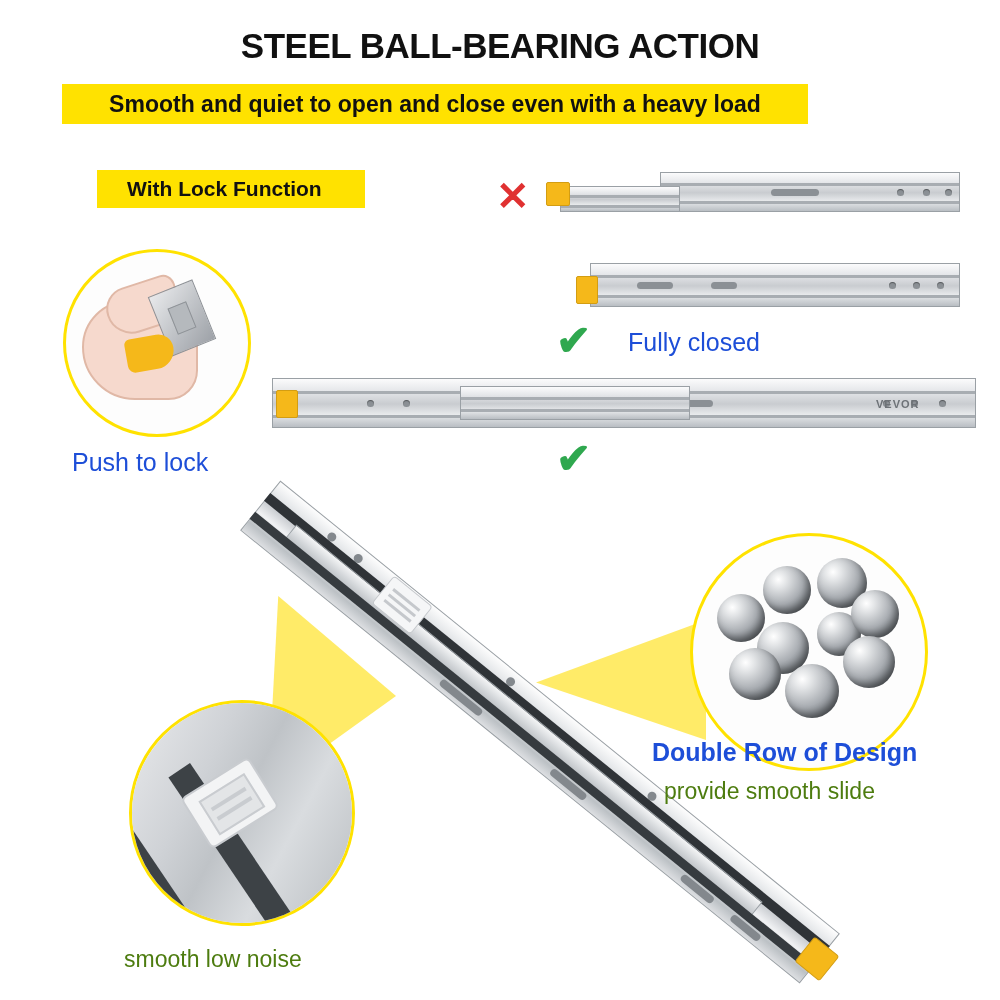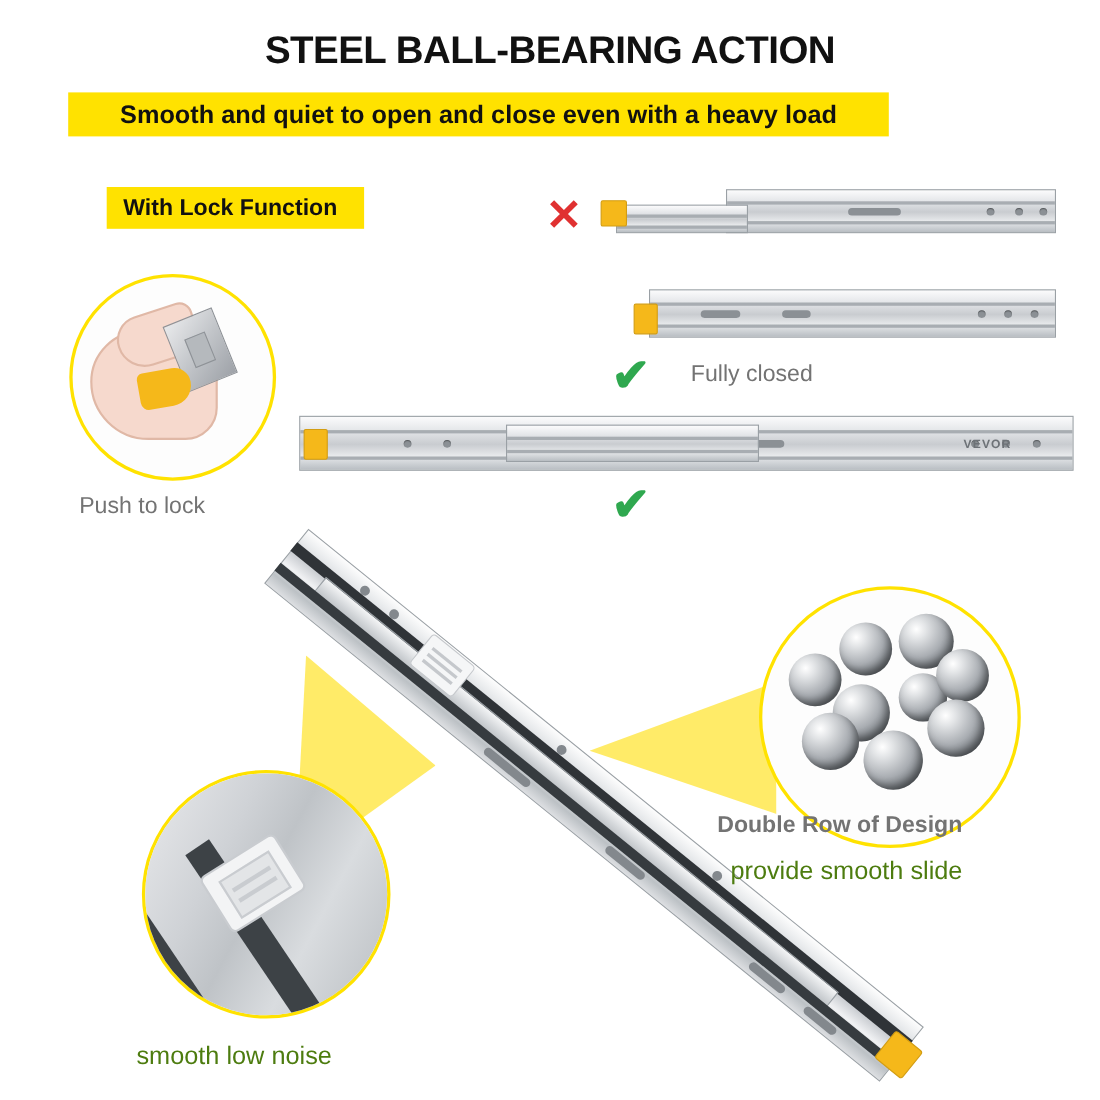--- a/index.html
+++ b/index.html
@@ -47,26 +47,26 @@
   .subtitle-band span {
     font-size: 23px;
     font-weight: bold;
     color: #111111;
   }
 
   .lock-band {
     position: absolute;
     top: 170px;
     left: 97px;
-    width: 234px;
+    width: 268px;
     height: 38px;
     background: #ffe200;
     display: flex;
     align-items: center;
-    padding-left: 15px;
+    padding-left: 30px;
     box-sizing: border-box;
   }
   .lock-band span {
     font-size: 21px;
     font-weight: bold;
     color: #111111;
   }
 
   
   .circle {
@@ -254,22 +254,22 @@
     color: #e03131;
     font-size: 40px;
   }
   .mark-check {
     color: #2fa84f;
     font-size: 42px;
   }
 
   .caption {
     position: absolute;
-    font-size: 21px;
-    color: #737373;
+    font-size: 25px;
+    color: #1d4ed8;
   }
   .caption-strong {
     font-weight: bold;
   }
   .caption-sub {
     font-size: 23px;
     color: #4d7c0f;
   }
 
   

